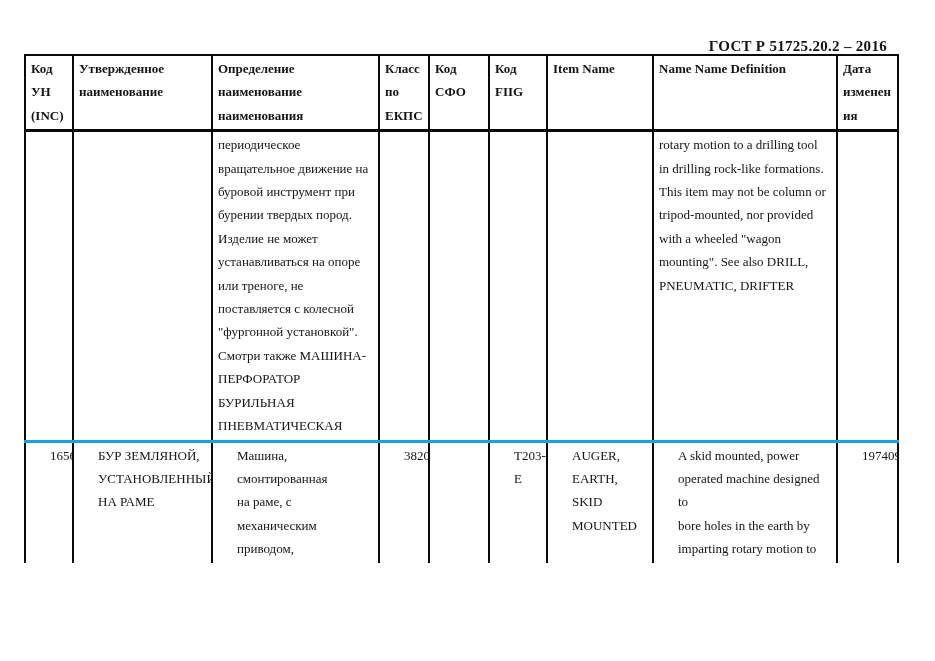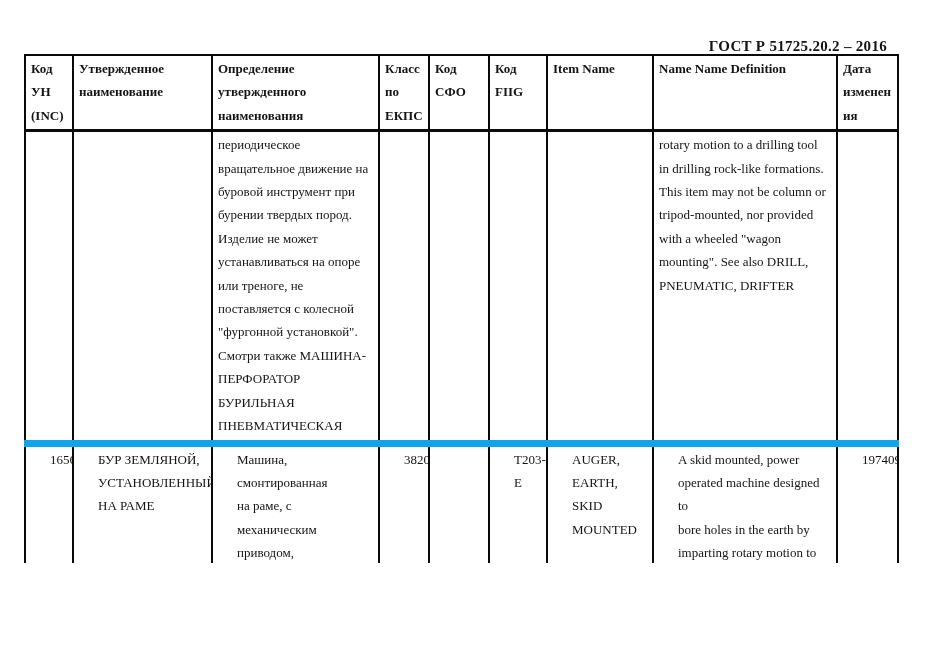--- a/index.html
+++ b/index.html
@@ -45,21 +45,21 @@
     white-space: pre-line;
     overflow: hidden;
     font-weight: normal;
   }
   table.gost thead th {
     font-weight: bold;
     border-bottom: 3px solid #0a0a0a;
     height: 70px;
   }
   table.gost tr.row-continuation td {
-    border-bottom: 7px solid #0ea5e9;
+    border-bottom: 3px solid #0ea5e9;
     height: 296px;
   }
   table.gost tr.row-entry td {
     height: 164px;
     padding-left: 24px;
   }
   .page-number {
     position: absolute;
     top: 605px;
     right: 48px;
@@ -87,21 +87,21 @@
       <col style="width:61px">
     </colgroup>
     <thead>
       <tr>
         <th>Код
 УН
 (INC)</th>
         <th>Утвержденное
 наименование</th>
         <th>Определение
-утвержденного
+наименование
 наименования</th>
         <th>Класс
 по
 ЕКПС</th>
         <th>Код
 СФО</th>
         <th>Код
 FIIG</th>
         <th>Item Name</th>
         <th>Name Name Definition</th>

